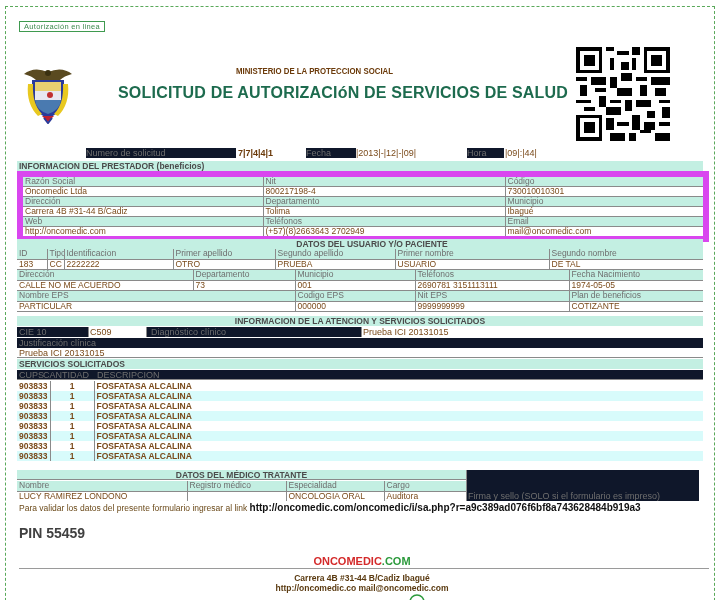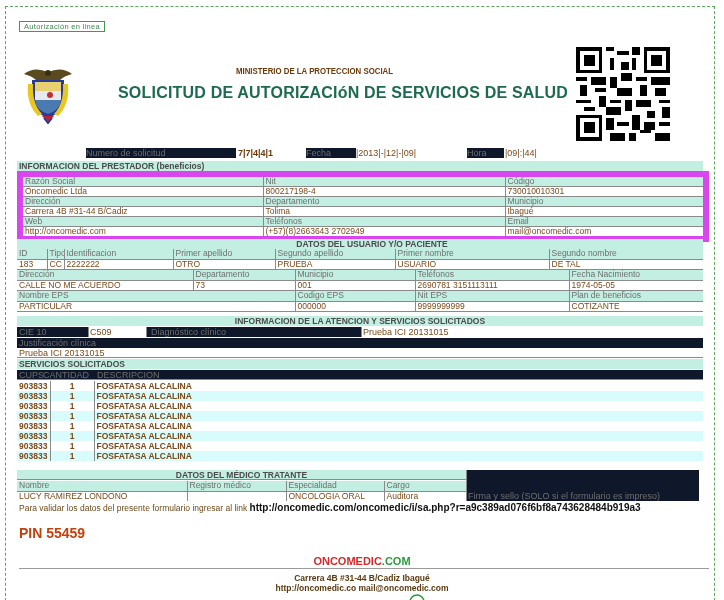--- a/index.html
+++ b/index.html
@@ -20,21 +20,21 @@
   .abs { position: absolute; white-space: nowrap; line-height: 10px; }
   table.grid { position: absolute; border-collapse: collapse; table-layout: fixed; }
   table.grid td { height: 10px; line-height: 9px; padding: 0 2px; font-size: 8.5px; white-space: nowrap; overflow: hidden;
                   border-left: 1px solid #8a8a8a; }
   table.grid td:first-child { border-left: none; }
   table.grid tr.lr td { background: #c3efe2; color: #6e6e6e; }
   table.grid tr.vr td { background: #ffffff; color: #7a4a1a; }
   .section-hdr { position: absolute; height: 10px; line-height: 10px; font-weight: bold; font-size: 8.5px; color: #4b4b4b; background: #c3efe2; }
   .rowline { border-bottom: 1px solid #8a8a8a; }
   .svc-row td { height: 10px; line-height: 10px; font-size: 8.5px; padding: 0 2px; color: #7a4a1a; }
-  .pin { position: absolute; left: 19px; top: 525px; font-weight: bold; font-size: 14px; color: #c2410c; }
+  .pin { position: absolute; left: 19px; top: 525px; font-weight: bold; font-size: 14px; color: #404040; }
   .brand { position: absolute; left: 0; width: 724px; top: 555px; text-align: center; font-weight: bold; font-size: 11px; }
   .brand .r { color: #d42a2a; } .brand .g { color: #2c9a3c; }
   .hr { position: absolute; left: 19px; top: 568px; width: 690px; height: 1px; background: #9a9a9a; }
   .foot { position: absolute; left: 0; width: 724px; text-align: center; font-weight: bold; font-size: 8.5px; color: #5a3a10; line-height: 10px; }
 </style>
 </head>
 <body>
 
 <div class="frame"></div>
 

